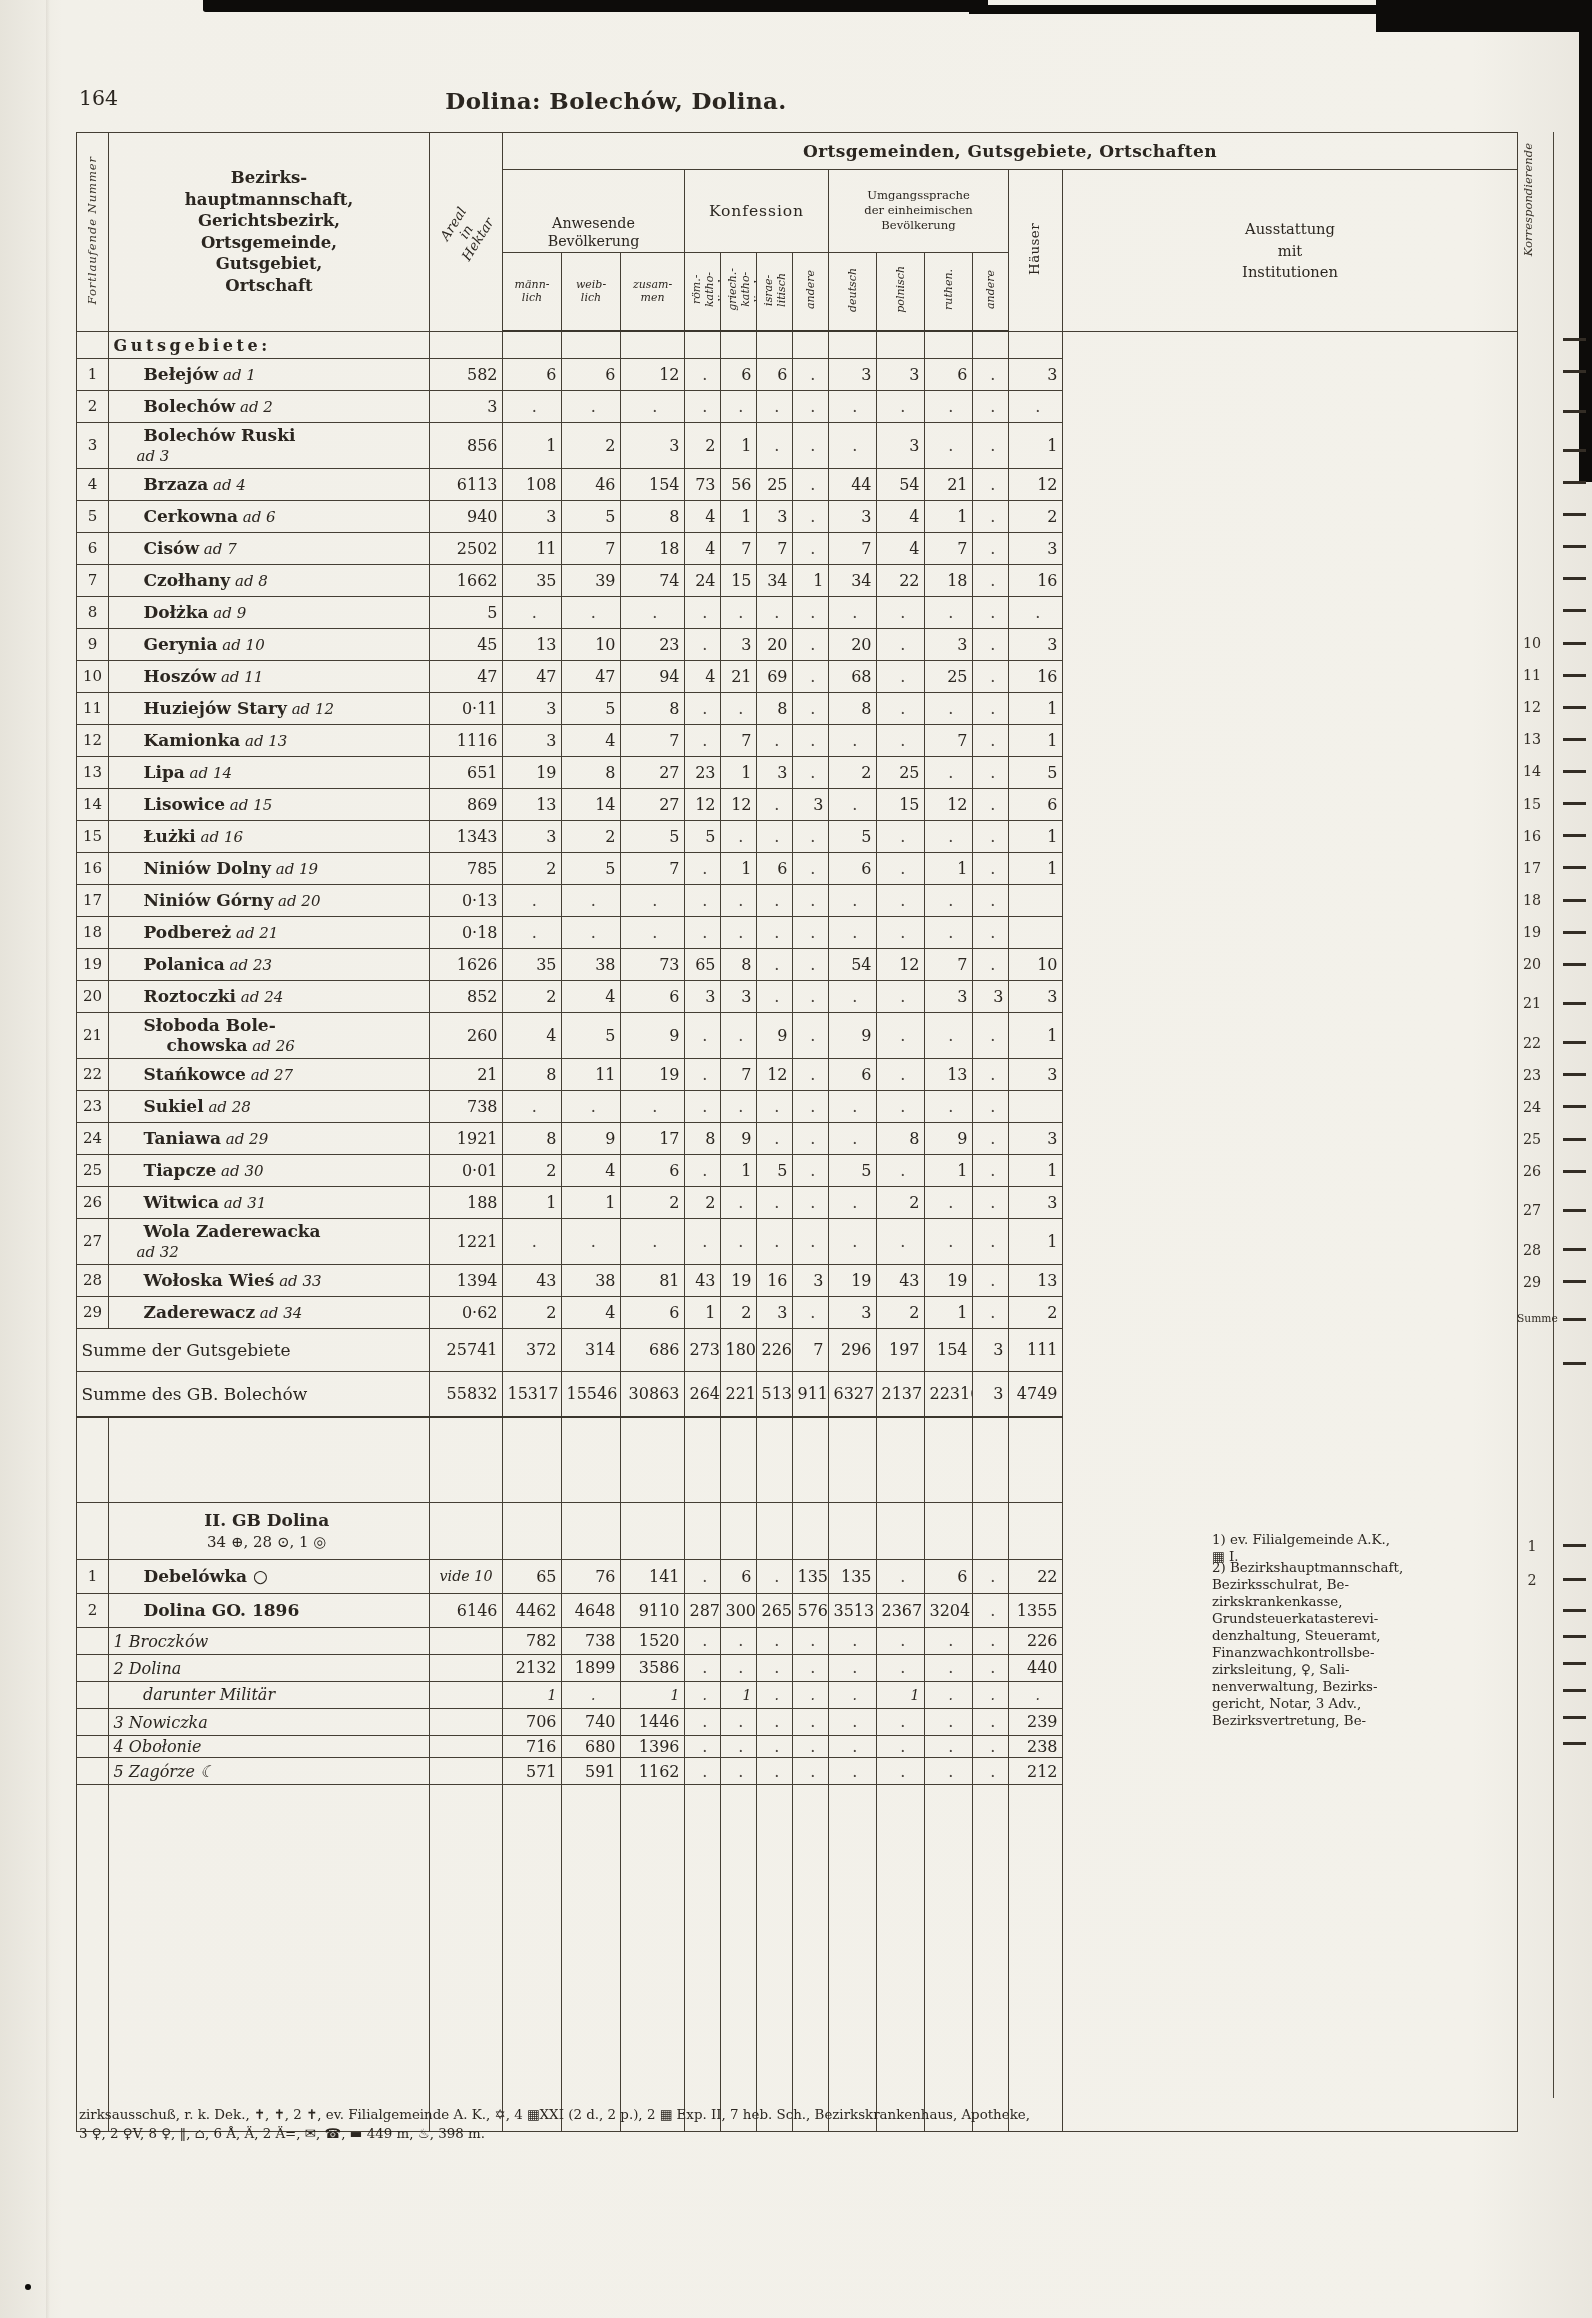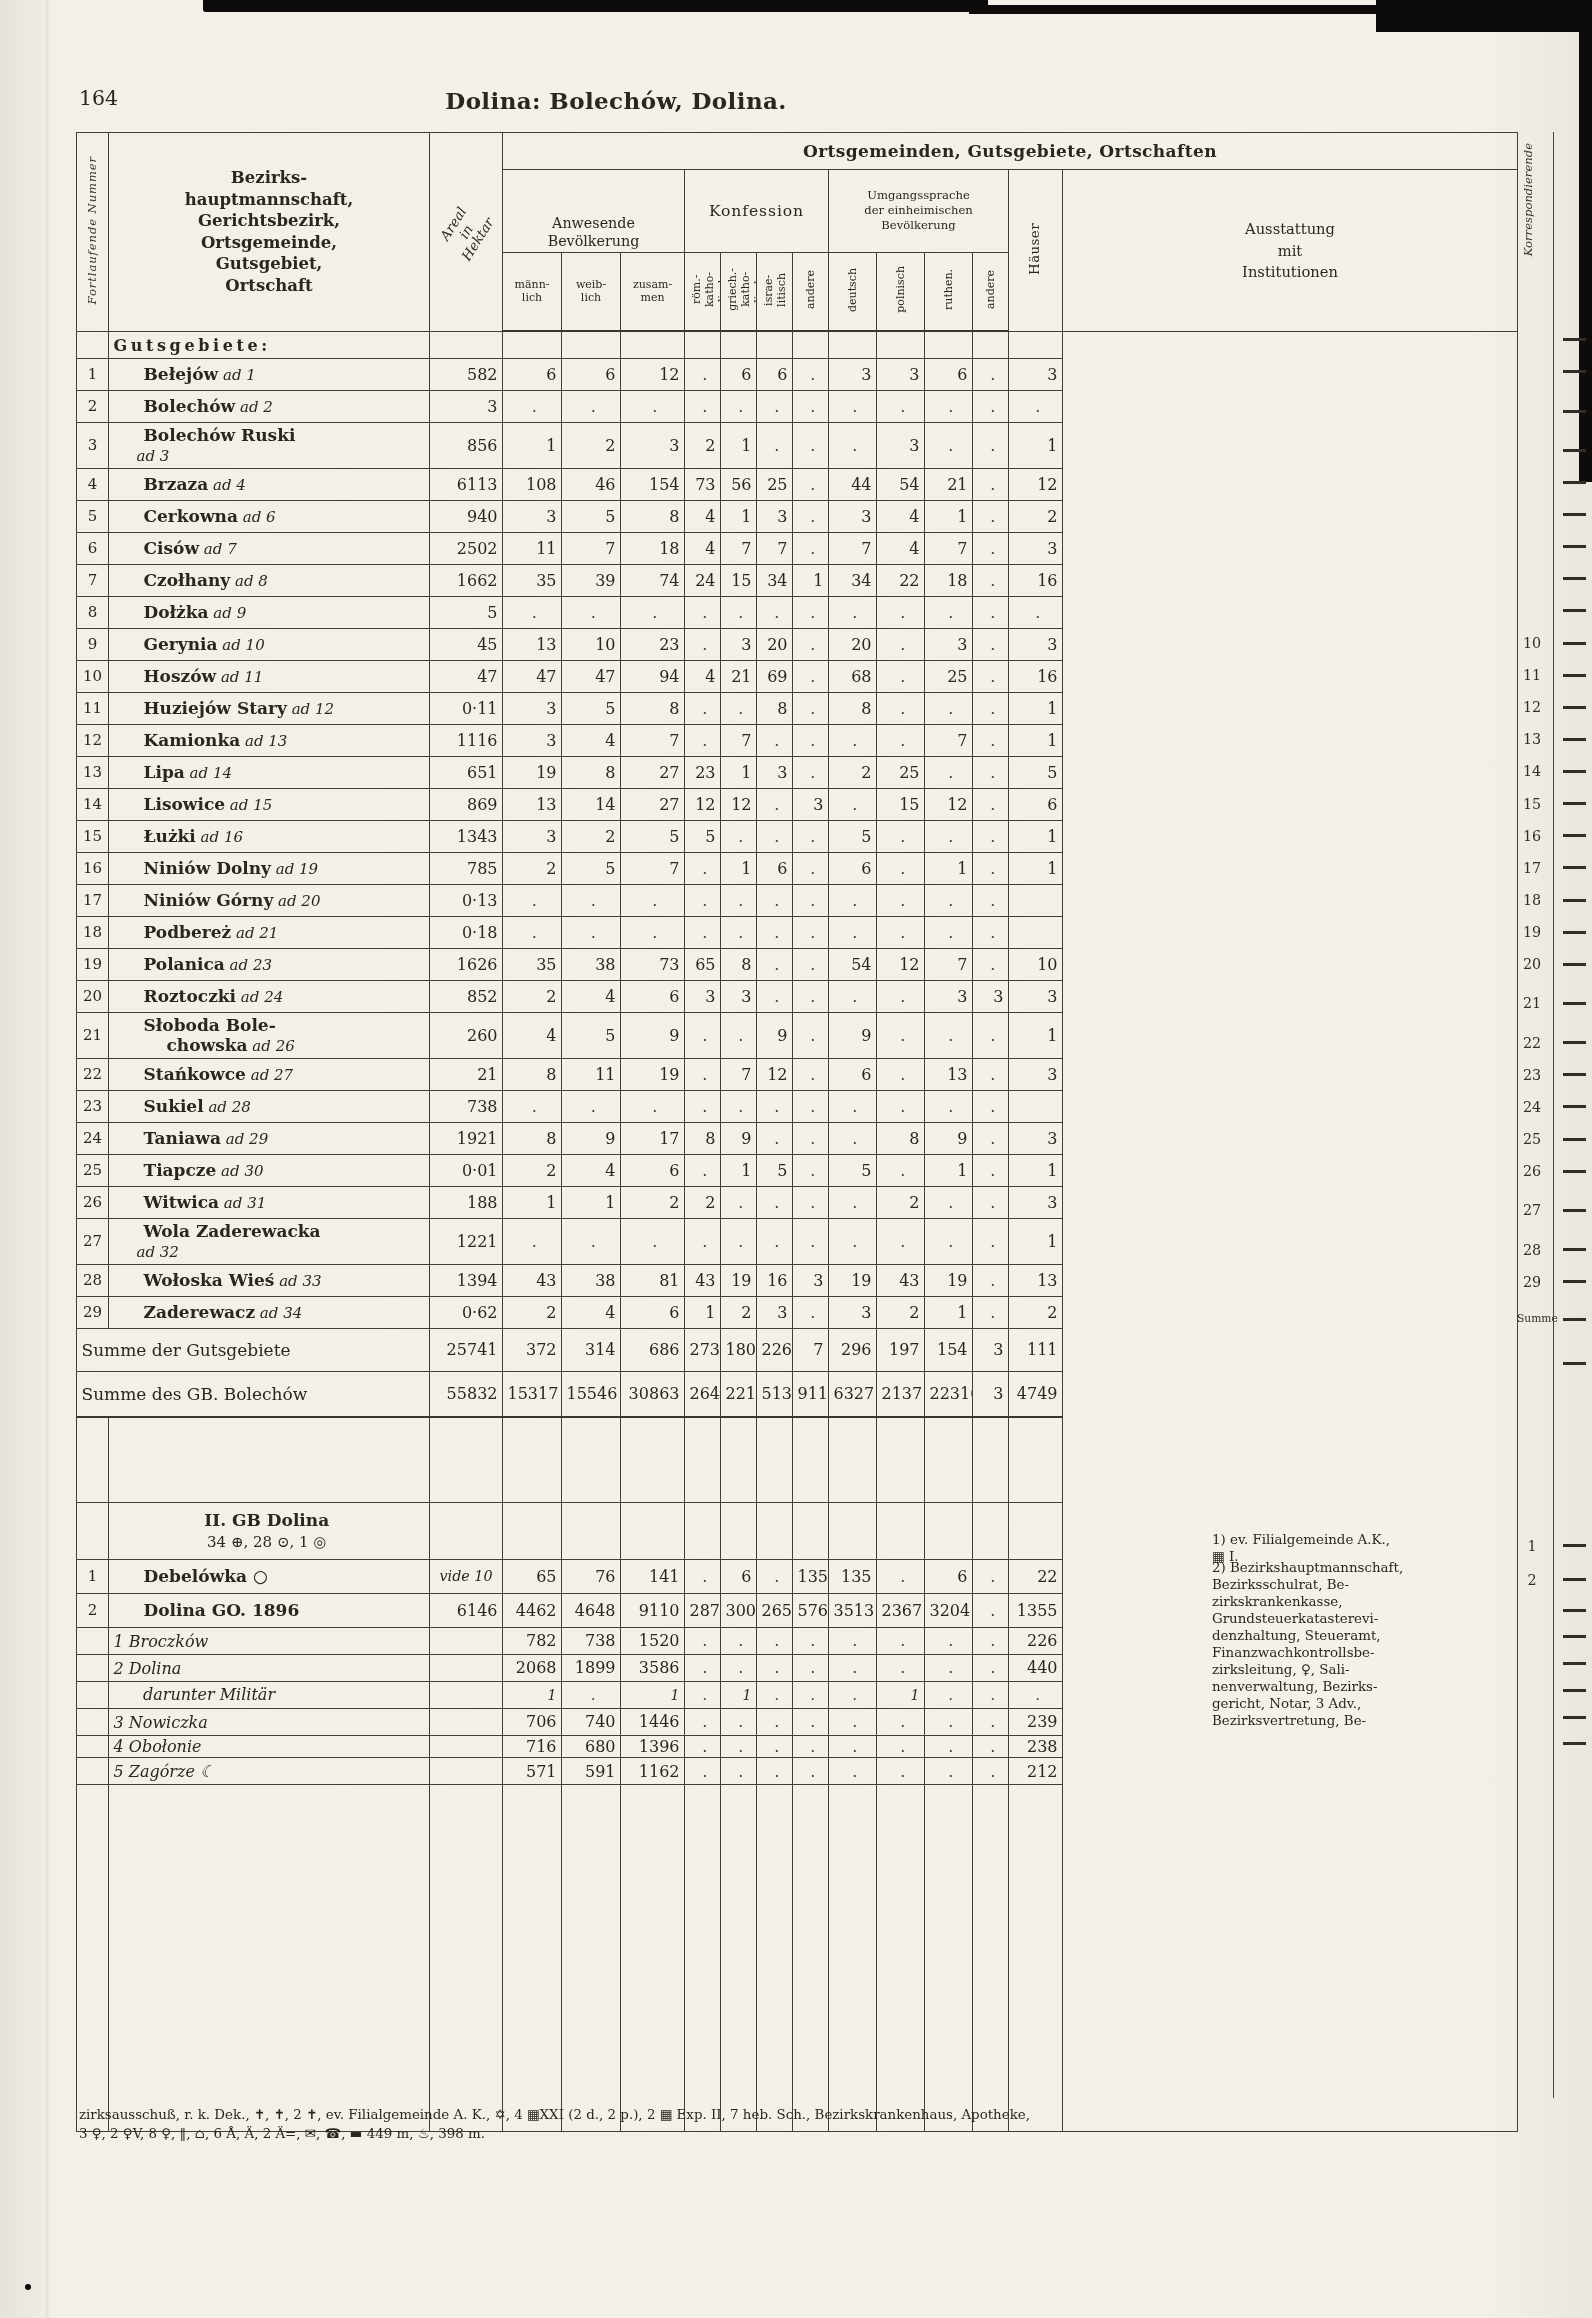--- a/index.html
+++ b/index.html
@@ -43,21 +43,21 @@
   .nameblk { font-weight:bold; font-size:16.5px; line-height:1.3; }
   .areal-rot { display:inline-block; transform:rotate(-58deg); font-style:italic;
                font-size:13.4px; white-space:pre-line; line-height:1.1; }
   .h-group span { font-weight:bold; font-size:17px; letter-spacing:0.4px; }
   .h-bev div { font-size:14.3px; line-height:1.25;margin-top:44px; }
   .h-konf span { font-size:15.6px; letter-spacing:0.9px; }
   .h-spr div { font-size:11.6px; line-height:1.3; }
   .h-ausst div { font-size:14.7px; line-height:1.45; }
   .xs { font-size:11px; line-height:1.2; }
   .hs { font-size:13.4px; letter-spacing:0.4px; }
-  tr.hC th { border-bottom:2.2px solid #3b362d; }
+  tr.hC th { border-bottom:2.2px solid #3b362d;font-style:italic; }
 
   
   .c-nr   { text-align:center; font-size:15px; }
   .c-name { text-align:left; padding-left:7.1px; font-size:17px; }
   .c-areal{ text-align:right; padding-right:7.1px; font-size:16px; border-right-width:1.8px; }
   .c-val  { text-align:right; padding-right:5.4px; font-size:16px; }
   .c-val.dot { text-align:center; padding-right:0; color:#46403a; }
   .c-sum  { text-align:left; padding-left:10.7px; font-size:17px; }
   .c-ausst{ }
   .ari { font-style:italic; font-size:14.3px; text-align:center; padding-right:0; }
@@ -885,21 +885,21 @@
           <td class="c-val dot">.</td>
           <td class="c-val dot">.</td>
           <td class="c-val bl2">226</td>
         </tr>
         <tr class="sub" style="height: 27px;">
           <td class="c-nr"></td>
           <td class="c-name">
             <div class="nline"><span class="ni">2 Dolina</span></div>
           </td>
           <td class="c-areal"></td>
-          <td class="c-val bl2">2068</td>
+          <td class="c-val bl2">2132</td>
           <td class="c-val">1899</td>
           <td class="c-val">3586</td>
           <td class="c-val bl2 dot">.</td>
           <td class="c-val dot">.</td>
           <td class="c-val dot">.</td>
           <td class="c-val dot">.</td>
           <td class="c-val bl2 dot">.</td>
           <td class="c-val dot">.</td>
           <td class="c-val dot">.</td>
           <td class="c-val dot">.</td>

